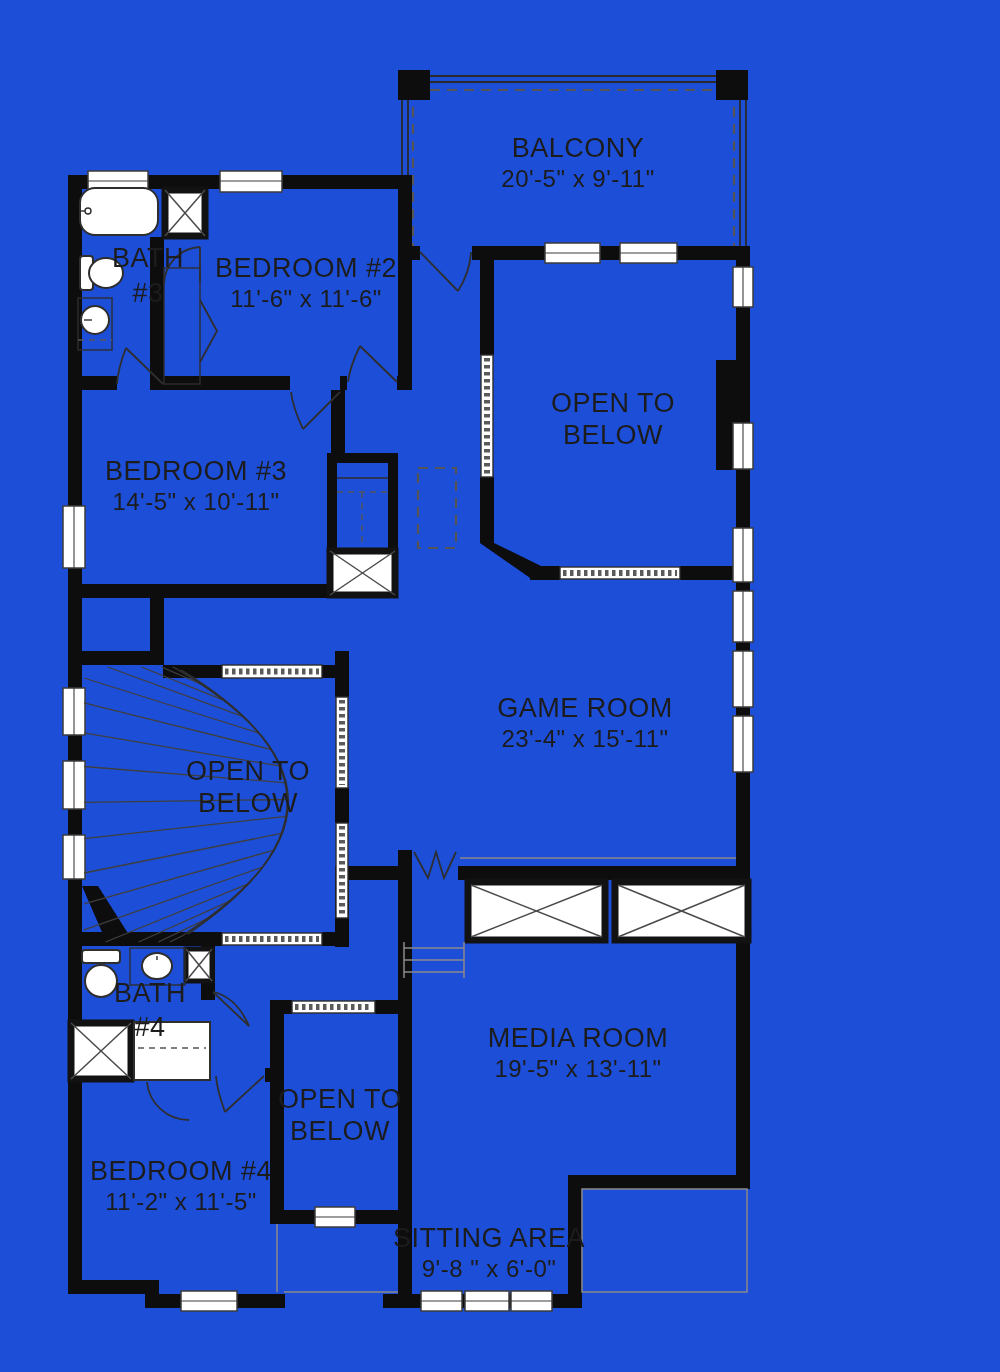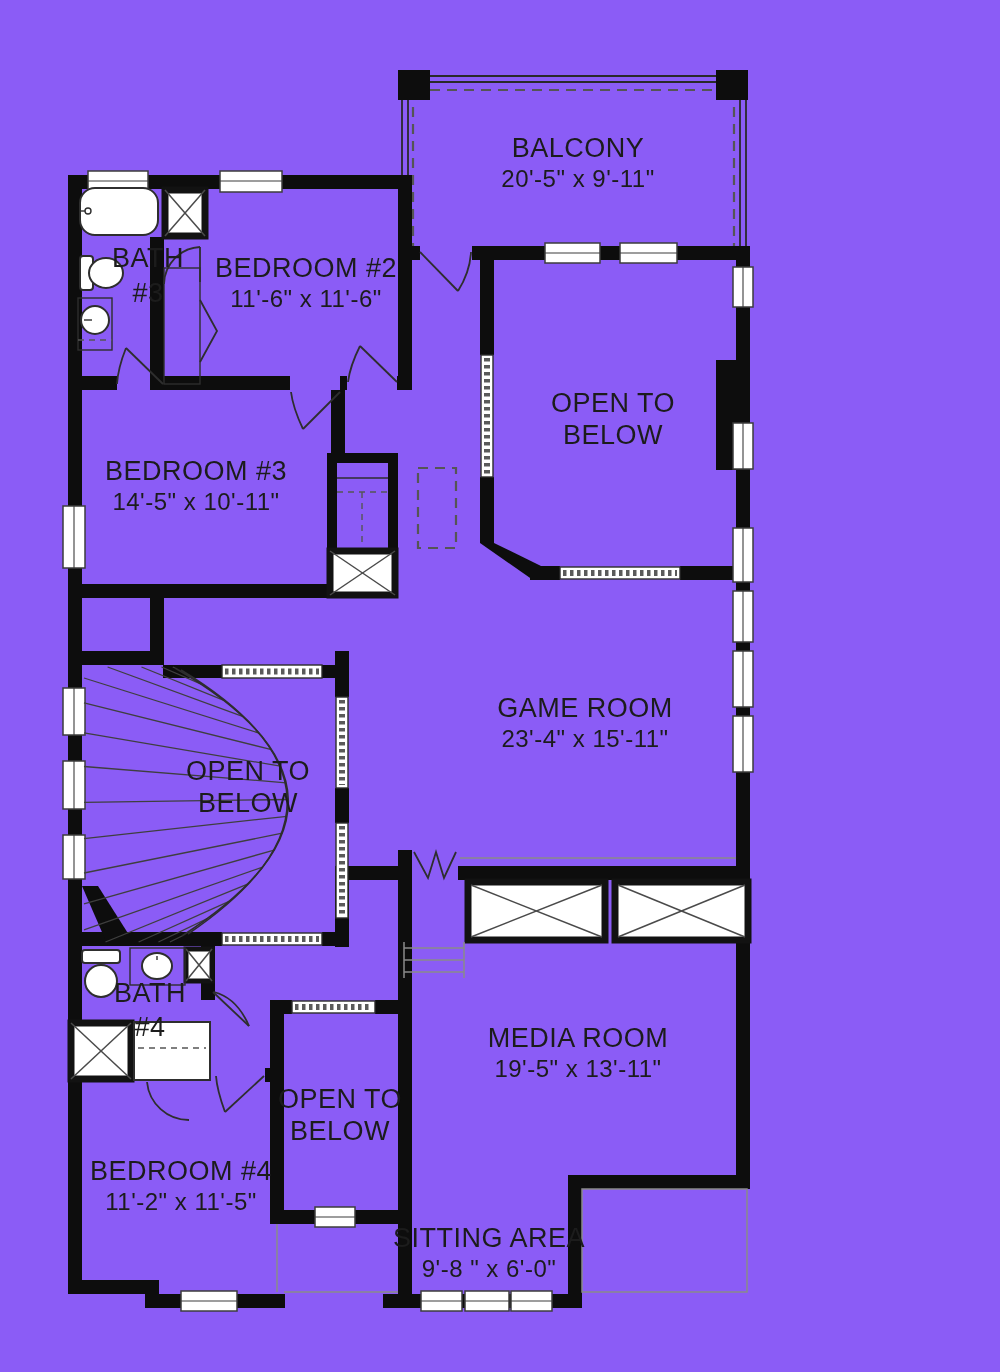--- a/index.html
+++ b/index.html
@@ -1,16 +1,16 @@
 <!DOCTYPE html>
 <html><head>
 <meta charset="utf-8">
 <style>
   html,body{margin:0;padding:0;background:#fff;}
-  #plan{position:relative;width:1000px;height:1372px;background:#8b5cf6;overflow:hidden;}
+  #plan{position:relative;width:1000px;height:1372px;background:#1d4ed8;overflow:hidden;}
   svg{position:absolute;left:0;top:0;}
   .wall{fill:#0d0d0d;stroke:none;}
   .win{fill:#fff;stroke:#3c3c3c;stroke-width:1.5;}
   .winline{stroke:#3c3c3c;stroke-width:1.1;}
   .rail{fill:#fff;stroke:#2c2c2c;stroke-width:1.4;}
   .rdash{stroke:#5a5a5a;stroke-width:6;stroke-dasharray:3.5 3.5;fill:none;}
   .door{stroke:#2e2e2e;stroke-width:1.8;fill:none;}
   .fix{stroke:#2e2e2e;stroke-width:2;fill:#fff;}
   .fixthin{stroke:#2e2e2e;stroke-width:1.4;fill:none;}
   .thin{stroke:#8a8a8a;stroke-width:1.5;fill:none;}

